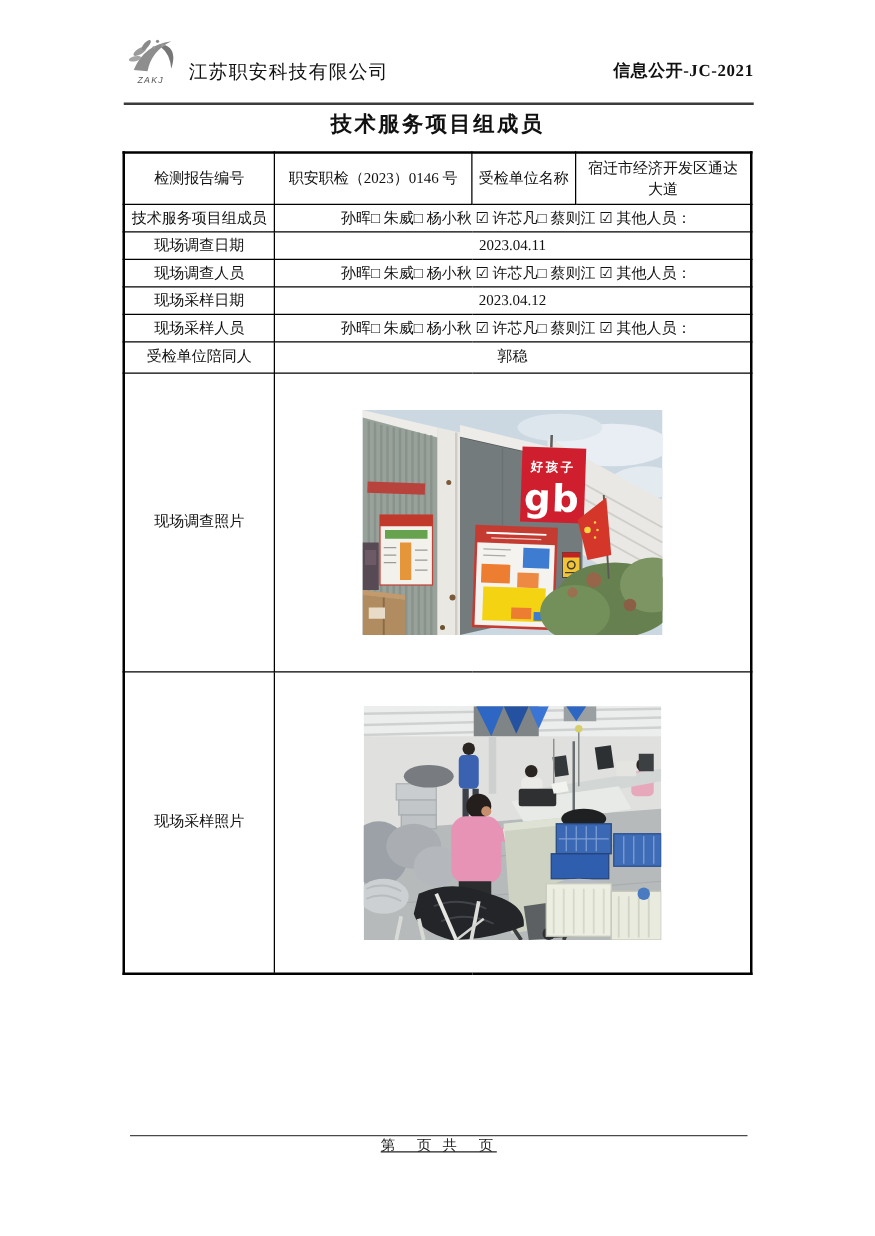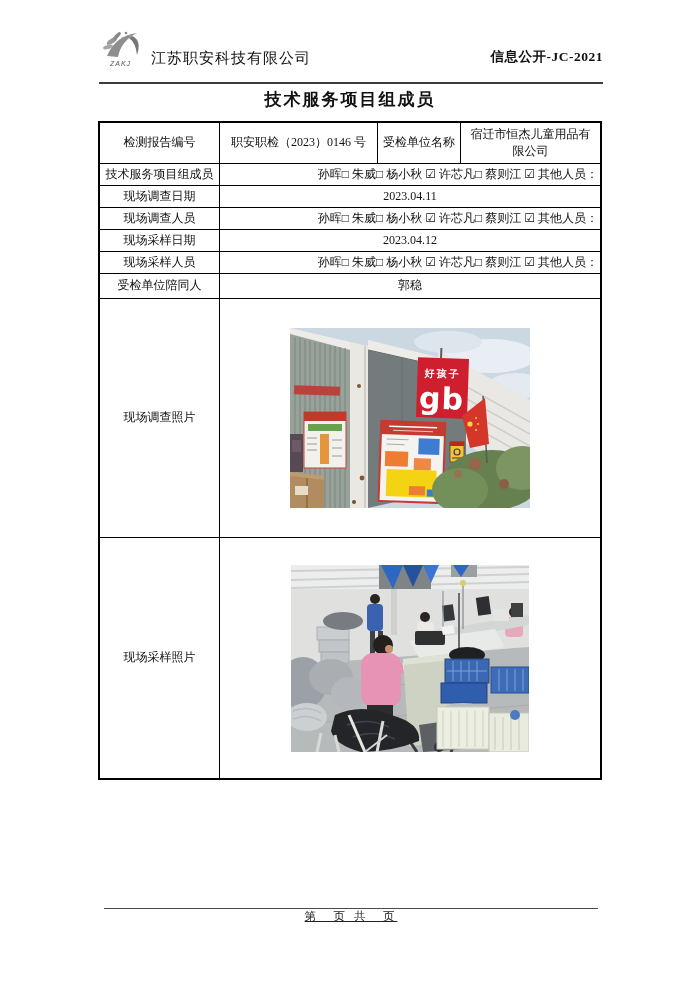--- a/index.html
+++ b/index.html
@@ -25,21 +25,21 @@
   table.form{
     border-collapse:collapse;table-layout:fixed;
     width:504px;margin:10px auto 0 auto;
     font-size:12px;
   }
   table.form td{border:1px solid #000;vertical-align:middle;line-height:1.45;overflow:hidden;}
   table.form{border:2px solid #000;}
   col.c1{width:24%;}col.c2{width:31.5%;}col.c3{width:16.5%;}col.c4{width:28%;}
   td.lbl{text-align:center;padding:1px 2px;}
   td.ctr{text-align:center;padding:1px 4px;}
-  td.lft{text-align:right;padding:1px 2px 1px 8px;}
+  td.lft{text-align:center;padding:1px 2px 1px 8px;}
   td.pre{white-space:pre-line;}
   tr.h40 td{height:38px;}
   tr.h19 td{height:19px;}
   tr.h38 td{height:38px;}
   tr.h22 td{height:22px;}
   tr.hp1 td{height:236px;}
   tr.hp2 td{height:238px;}
   td.photo{text-align:center;vertical-align:middle;padding:0;}
   td.photo svg{display:inline-block;vertical-align:middle;}
   
@@ -81,21 +81,21 @@
         <col class="c1">
         <col class="c2">
         <col class="c3">
         <col class="c4">
       </colgroup>
     <tbody>
       <tr class="h40">
         <td class="lbl">检测报告编号</td>
         <td class="ctr">职安职检（2023）0146 号</td>
         <td class="lbl">受检单位名称</td>
-        <td class="ctr">宿迁市恒杰儿童用品有限公司</td>
+        <td class="ctr">宿迁市经济开发区通达大道</td>
       </tr>
       <tr class="h19">
         <td class="lbl">技术服务项目组成员</td>
         <td class="lft" colspan="3">孙晖□ 朱威□ 杨小秋 ☑ 许芯凡□ 蔡则江 ☑ 其他人员：</td>
       </tr>
       <tr class="h19">
         <td class="lbl">现场调查日期</td>
         <td class="ctr" colspan="3">2023.04.11</td>
       </tr>
       <tr class="h19">

